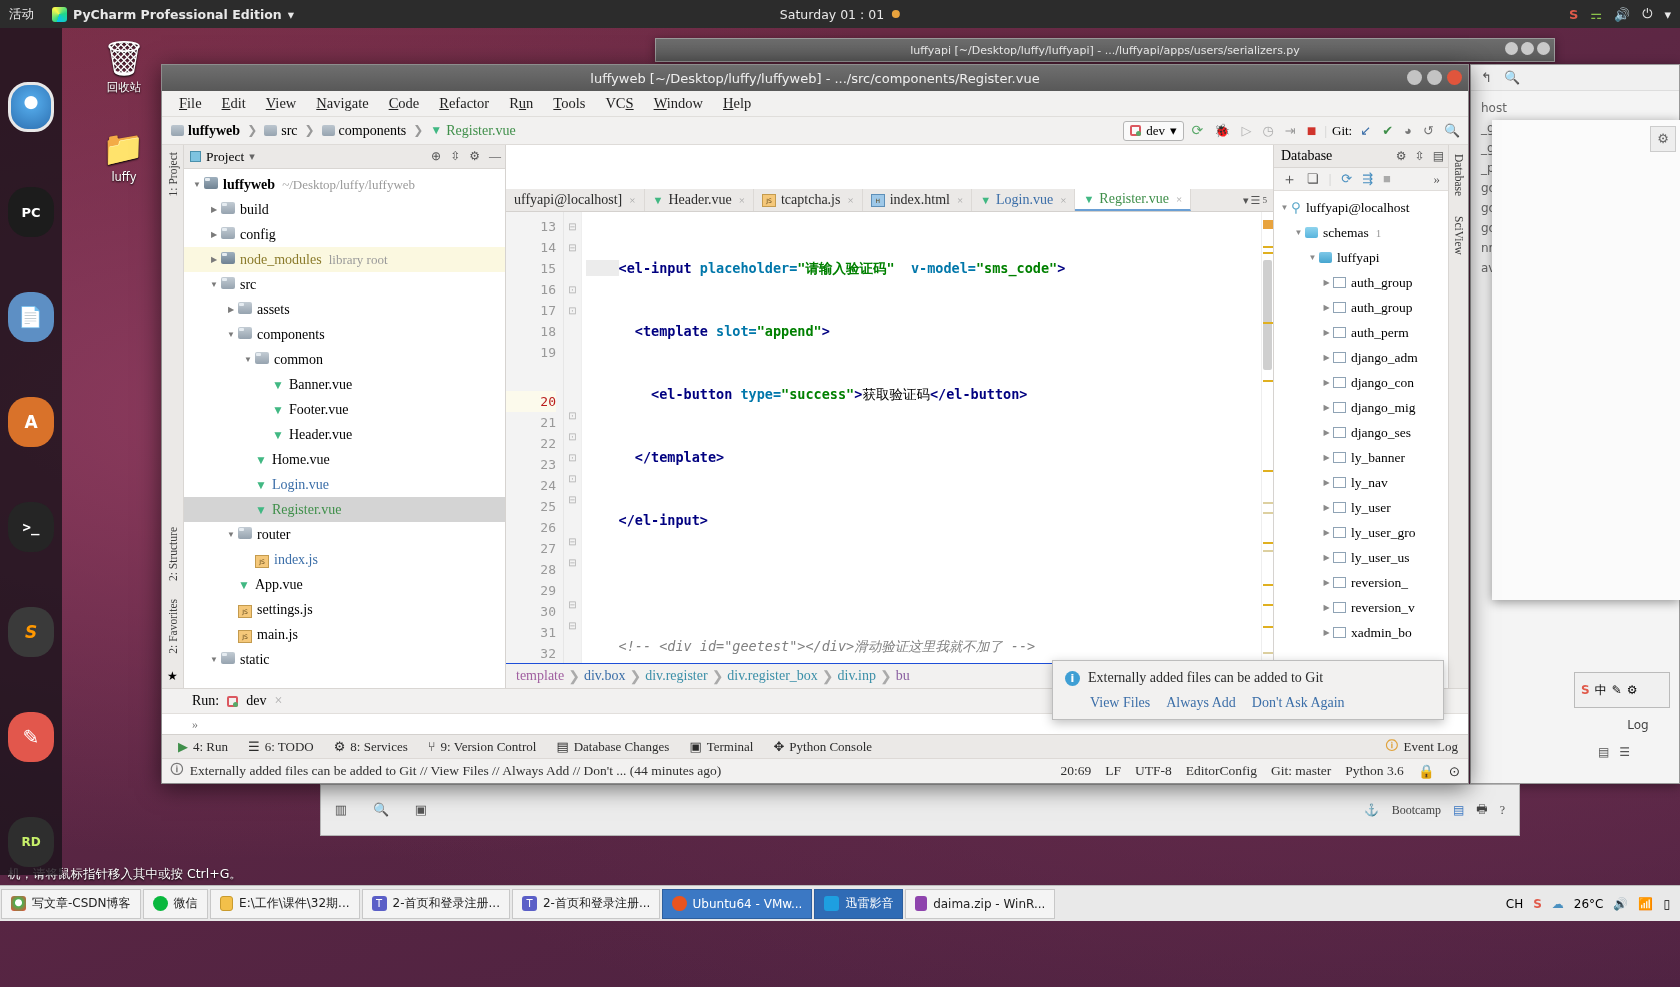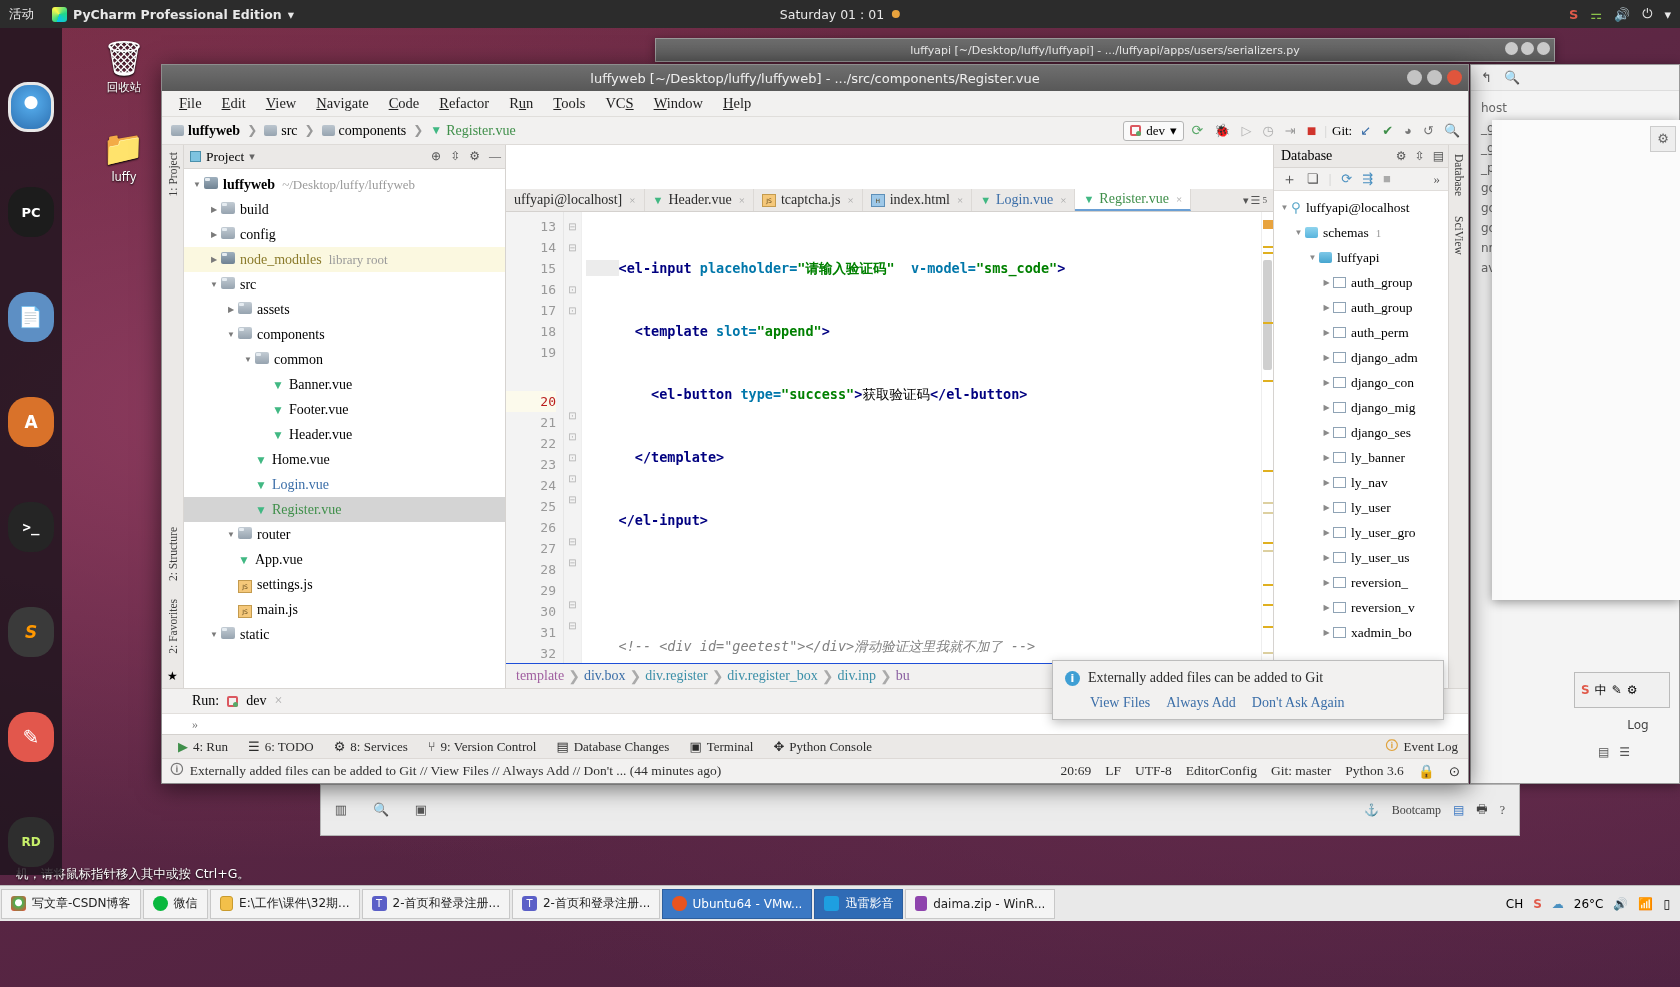--- a/index.html
+++ b/index.html
@@ -198,21 +198,21 @@
   }
   #notif .n-row1 { display:flex; align-items:center; gap:8px; color:#2b2b2b;}
   #notif .n-row2 { margin-top:9px; display:flex; gap:16px; margin-left:25px;}
   #notif a { color:#3b6ea8; text-decoration:none; font-size:14px;}
   .info-dot { width:15px;height:15px;border-radius:50%;background:#3f9fd4;color:#fff;font-size:11px;
      display:inline-flex;align-items:center;justify-content:center; font-family:"DejaVu Sans",sans-serif; font-weight:bold;}
   
   #browser-strip { position:absolute; left:320px; top:784px; width:1200px; height:52px; background:#ececec;
      border:1px solid #b5b5b5; z-index:30; display:flex; align-items:center; }
   
-  #desk-note { position:absolute; left:16px; top:866px; font-size:12.5px; color:#fff;
+  #desk-note { position:absolute; left:8px; top:866px; font-size:12.5px; color:#fff;
       font-family:"DejaVu Sans",sans-serif; z-index:35; text-shadow:0 1px 2px #000;}
   
   #taskbar { position:absolute; left:0; top:885px; width:1680px; height:36px; background:#e9e9e9;
      border-top:1px solid #bbb; display:flex; align-items:center; z-index:70; font-family:"DejaVu Sans",sans-serif; font-size:12px;}
   .tb-item { height:30px; display:flex; align-items:center; gap:6px; padding:0 9px; margin:0 1px;
      border:1px solid #c8c8c8; background:#f4f4f4; max-width:150px; overflow:hidden; white-space:nowrap; color:#222;}
   .tb-item.active { background:#3b78c4; color:#fff; border-color:#2c5e9e;}
   .tb-item.active2 { background:#2f6bb5; color:#fff; border-color:#2c5e9e;}
   .tb-right2 { margin-left:auto; display:flex; align-items:center; gap:10px; padding-right:10px;}
   .sm { width:15px;height:15px;border-radius:3px;display:inline-block;}
@@ -454,20 +454,25 @@
           <div class="tr sel" style="padding-left: 57px;">
             <span class="arrow"></span>
             <span class="tico"><span style="color:#41b883;font-size:12px;">▼</span></span>
             <span class="green-t">Register.vue</span>
           </div>
           <div class="tr" style="padding-left: 40px;">
             <span class="arrow">▼</span>
             <span class="tico"><span class="fi"></span></span>
             <span>router</span>
           </div>
+          <div class="tr" style="padding-left: 57px;">
+            <span class="arrow"></span>
+            <span class="tico"><span class="jsi">JS</span></span>
+            <span class="blue-t">index.js</span>
+          </div>
           <div class="tr" style="padding-left: 40px;">
             <span class="arrow"></span>
             <span class="tico"><span style="color:#41b883;font-size:12px;">▼</span></span>
             <span>App.vue</span>
           </div>
           <div class="tr" style="padding-left: 40px;">
             <span class="arrow"></span>
             <span class="tico"><span class="jsi">JS</span></span>
             <span>settings.js</span>
           </div>

